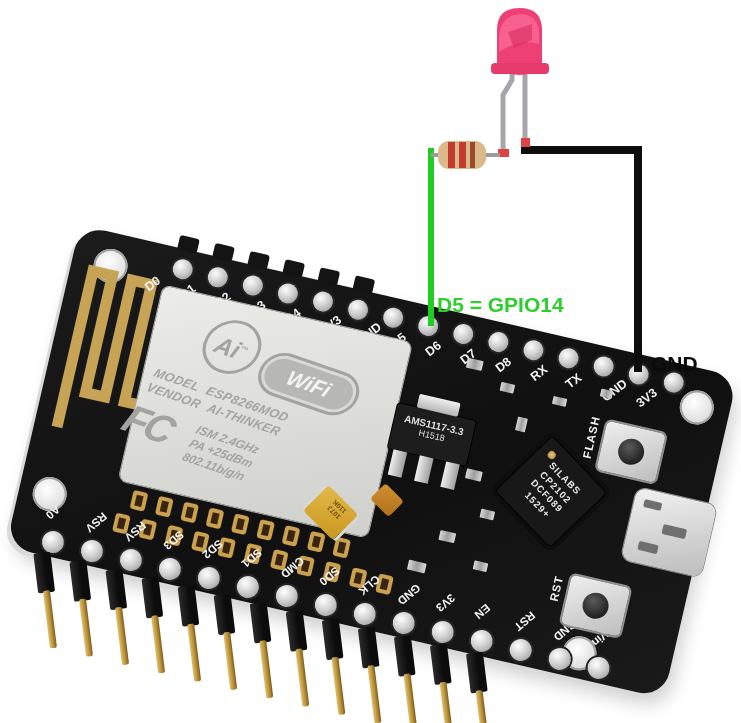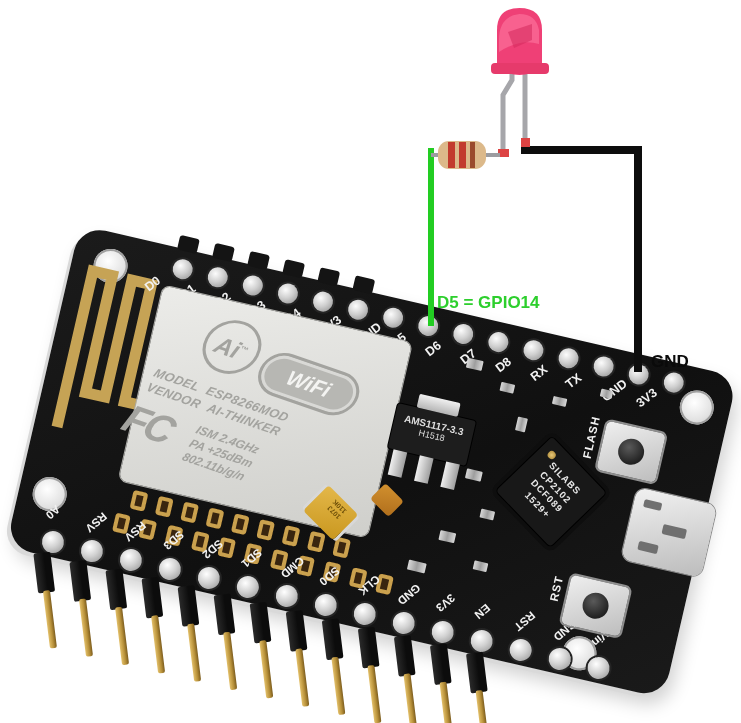--- a/index.html
+++ b/index.html
@@ -98,21 +98,21 @@
   #cap1 .mk{position:absolute;left:2px;top:3px;width:100%;color:#6b4d07;font-size:7px;font-weight:bold;
        transform:rotate(180deg);text-align:center;line-height:8px;}
   #cap2{left:348px;top:188px;width:26px;height:22px;background:linear-gradient(140deg,#d2912f,#b06e1c);
        transform:rotate(32deg);}
 
   .smd{position:absolute;background:linear-gradient(90deg,#d8d8d8,#9e9e9e 50%,#d8d8d8);
        border-radius:1px;}
 
   
   #circuit{position:absolute;left:0;top:0;z-index:5;}
-  .anno{position:absolute;z-index:6;font-weight:bold;font-size:17px;white-space:nowrap;}
+  .anno{position:absolute;z-index:6;font-weight:bold;font-size:21px;white-space:nowrap;}
   #anno-d5{left:437px;top:293px;color:#2dcf2d;}
   #anno-gnd{left:651px;top:352px;color:#0a0a0a;}
 </style>
 </head>
 <body>
 
 <div id="stage">
 
   <div id="board">
 

